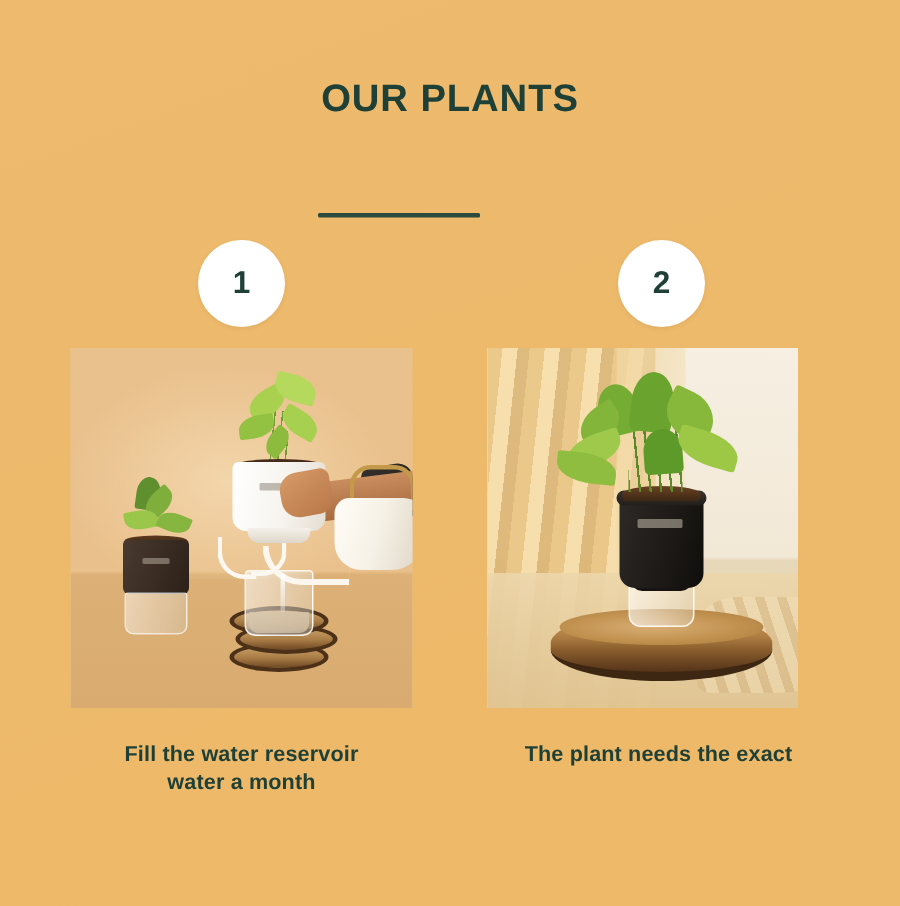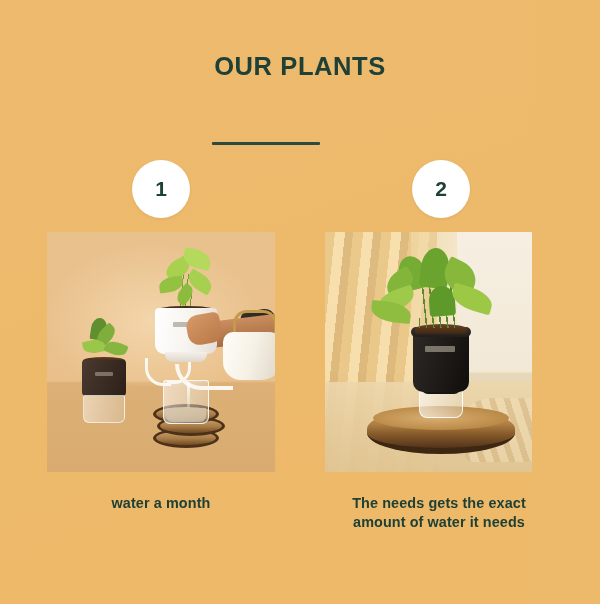--- a/index.html
+++ b/index.html
@@ -422,21 +422,21 @@
     <div class="rl rp-l4"></div>
     <div class="rl rp-l5"></div>
     <div class="rl rp-l7"></div>
     <div class="rl rp-l1"></div>
     <div class="rl rp-l2"></div>
     <div class="rl rp-l8"></div>
     <div class="rl rp-l6"></div>
   </div>
 
   <div class="caption caption-left">
+    <span>Fill the water reservoir</span>
     <span class="l2">water a month</span>
   </div>
 
   <div class="caption caption-right">
-    <span>The needs gets the exact</span>
-    <span class="l2">amount of water it needs</span>
+    <span>The plant needs the exact</span>
   </div>
 
 </div>
 
 </body></html>

